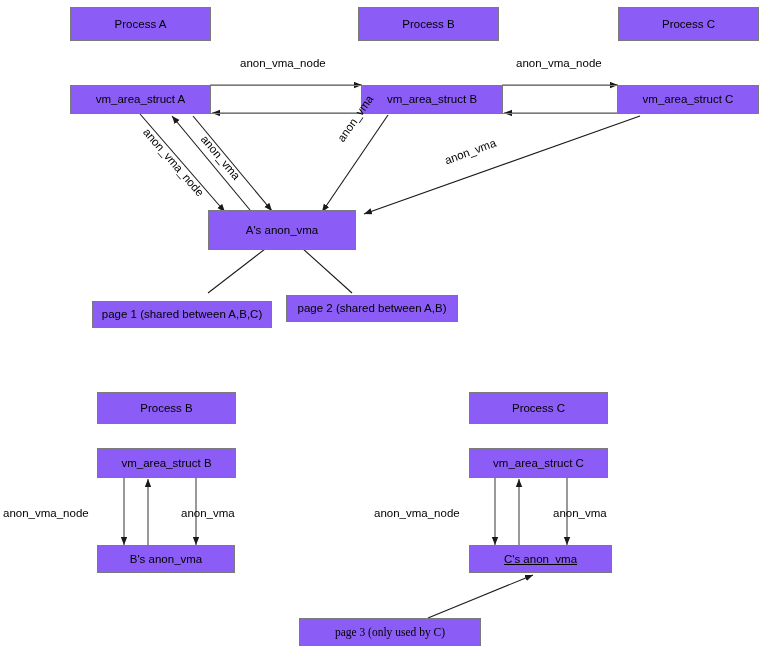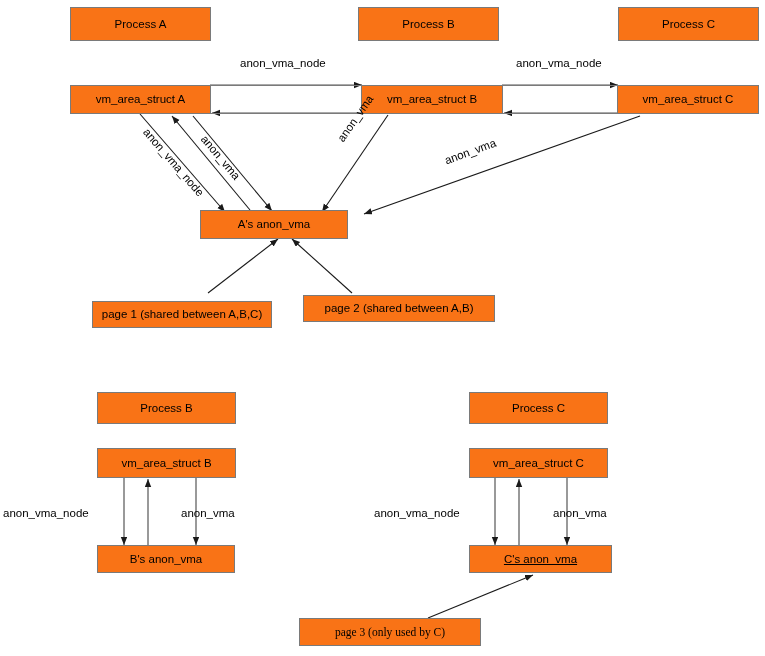--- a/index.html
+++ b/index.html
@@ -24,21 +24,21 @@
     left: 0;
     top: 0;
     width: 765px;
     height: 656px;
     pointer-events: none;
   }
   .node {
     position: absolute;
     box-sizing: border-box;
     border: 1px solid #7a7a7a;
-    background: #f97316;
+    background: #8b5cf6;
     display: flex;
     align-items: center;
     justify-content: center;
     font-size: 11.5px;
     line-height: 1.1;
     color: #000000;
     white-space: nowrap;
   }
   .edge-label {
     position: absolute;
@@ -135,37 +135,37 @@
   <div style="position:absolute; left:210px; top:85px; width:152px; height:29px;
               border-top:1px solid #7a7a7a; border-bottom:1px solid #7a7a7a;
               box-sizing:border-box;"></div>
   <div style="position:absolute; left:502px; top:85px; width:116px; height:29px;
               border-top:1px solid #7a7a7a; border-bottom:1px solid #7a7a7a;
               box-sizing:border-box;"></div>
 
   <div class="edge-label" style="left:240px; top:57px;">anon_vma_node</div>
   <div class="edge-label" style="left:516px; top:57px;">anon_vma_node</div>
 
-  <div class="node" style="left:200px; top:210px; width:148px; height:29px;">
+  <div class="node" style="left:208px; top:210px; width:148px; height:40px;">
     <span>A's anon_vma</span>
   </div>
 
   <div class="edge-label" style="left:150px; top:126px; transform: rotate(49deg);">anon_vma_node</div>
 
   <div class="edge-label" style="left:208px; top:133px; transform: rotate(50deg);">anon_vma</div>
 
   <div class="edge-label" style="left:335px; top:137px; transform: rotate(-55deg);">anon_vma</div>
 
   <div class="edge-label" style="left:443px; top:155px; transform: rotate(-20deg);">anon_vma</div>
 
   <div class="node" style="left:92px; top:301px; width:180px; height:27px;">
     <span>page 1 (shared between A,B,C)</span>
   </div>
 
-  <div class="node" style="left:303px; top:295px; width:192px; height:27px;">
+  <div class="node" style="left:286px; top:295px; width:172px; height:27px;">
     <span>page 2 (shared between A,B)</span>
   </div>
 
   <div class="node" style="left:97px; top:392px; width:139px; height:32px;">
     <span>Process B</span>
   </div>
 
   <div class="node" style="left:97px; top:448px; width:139px; height:30px;">
     <span>vm_area_struct B</span>
   </div>

